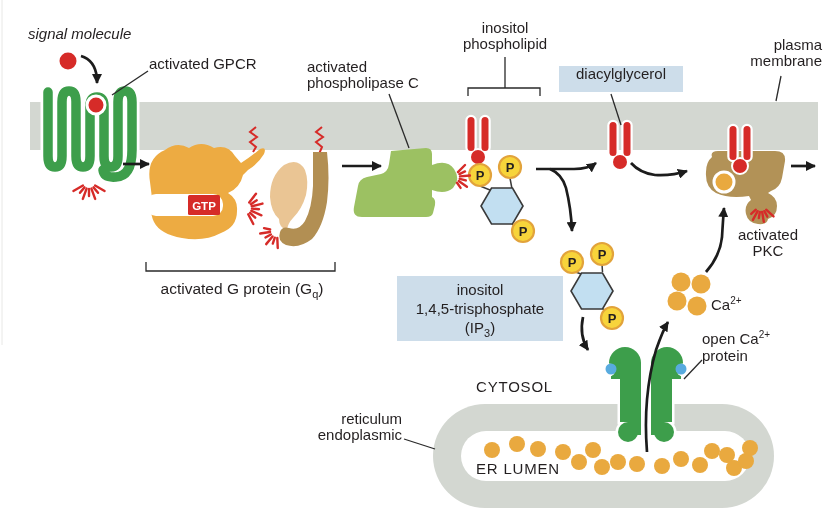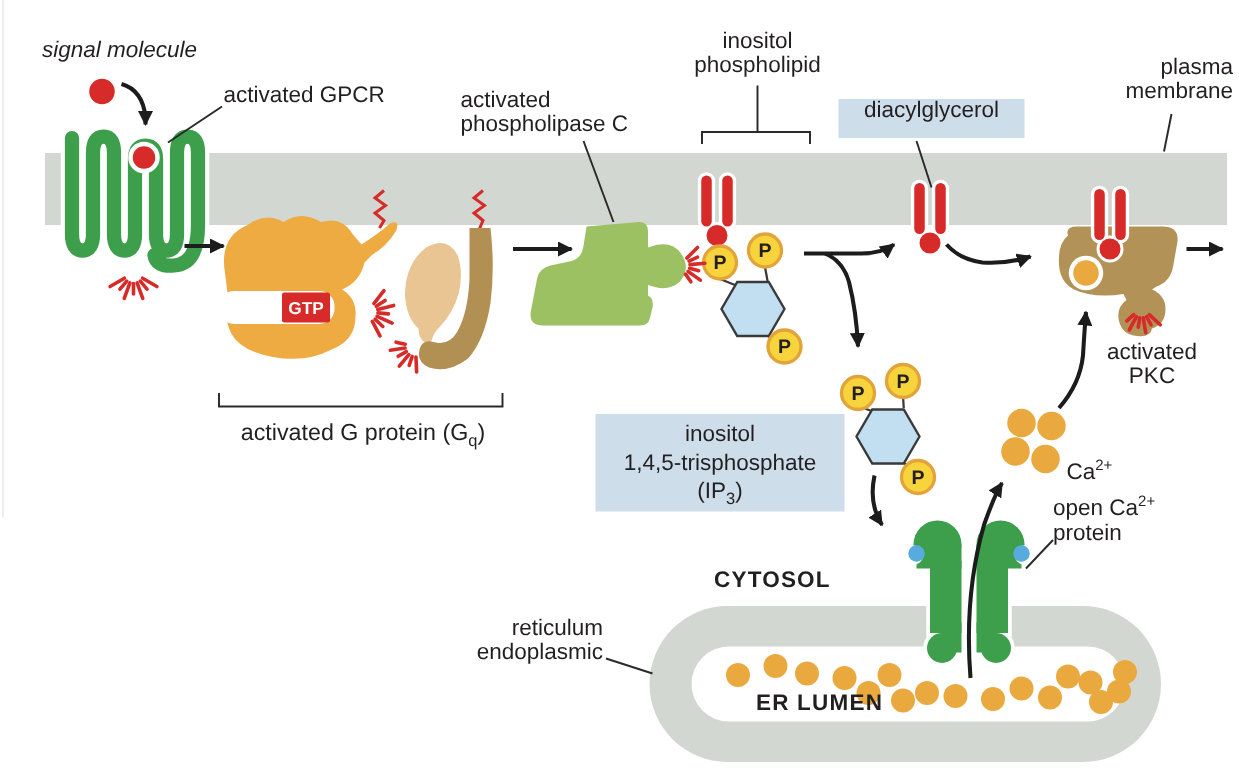--- a/index.html
+++ b/index.html
@@ -6,21 +6,21 @@
   .stage{position:relative;width:826px;height:520px;background:#ffffff;overflow:hidden;
          font-family:"Liberation Sans",sans-serif;color:#231f20;}
   svg.art{position:absolute;left:0;top:0;}
   .lbl{position:absolute;font-size:15px;line-height:16px;white-space:nowrap;color:#231f20;}
   .center{text-align:center;}
   .right{text-align:right;}
   .box{background:#cdddea;display:flex;align-items:flex-start;justify-content:center;}
   .boxcol{background:#cdddea;display:flex;flex-direction:column;align-items:center;justify-content:center;line-height:19px;}
   sub{font-size:11px;line-height:0;}
   sup{font-size:10px;line-height:0;}
-  .caps{letter-spacing:0.8px;font-weight:bold;}
+  .caps{letter-spacing:0.8px;}
   .burst line{stroke:#d62b28;stroke-width:2.4;stroke-linecap:round;}
   .ptr{stroke:#2a2a2a;stroke-width:1.3;fill:none;}
   .arrow{stroke:#1c1c1c;stroke-width:2.7;fill:none;}
   .hexline{stroke:#3a3a3a;stroke-width:1.5;}
   text.p{font-size:13px;font-weight:bold;fill:#231f20;text-anchor:middle;}
   text.gtp{font-size:11.5px;font-weight:bold;fill:#ffffff;text-anchor:middle;}
 </style>
 </head>
 <body>
 
@@ -263,27 +263,27 @@
 </div>
 <div class="lbl boxcol" style="left:397px;top:276px;width:166px;height:65px;">
   <div>inositol</div>
   <div>1,4,5-trisphosphate</div>
   <div><span>(IP</span><sub>3</sub><span>)</span></div>
 </div>
 <div class="lbl center" style="left:722px;top:227px;width:92px;">
   <div>activated</div>
       <div>PKC</div>
 </div>
-<div class="lbl" style="left:711px;top:307px;">
+<div class="lbl" style="left:711px;top:297px;">
   <span>Ca</span><sup>2+</sup>
 </div>
 <div class="lbl" style="left:702px;top:330px;line-height:17px;">
   <div><span>open Ca</span><sup>2+</sup></div>
   <div>protein</div>
 </div>
 <div class="lbl caps" style="left:476px;top:379px;">CYTOSOL</div>
-<div class="lbl caps" style="left:476px;top:461px;margin-left:28px;">ER LUMEN</div>
+<div class="lbl caps" style="left:476px;top:461px;">ER LUMEN</div>
 <div class="lbl right" style="left:288px;top:411px;width:114px;">
   <div>reticulum</div>
       <div>endoplasmic</div>
 </div>
 
 </div>
 
 </body></html>

